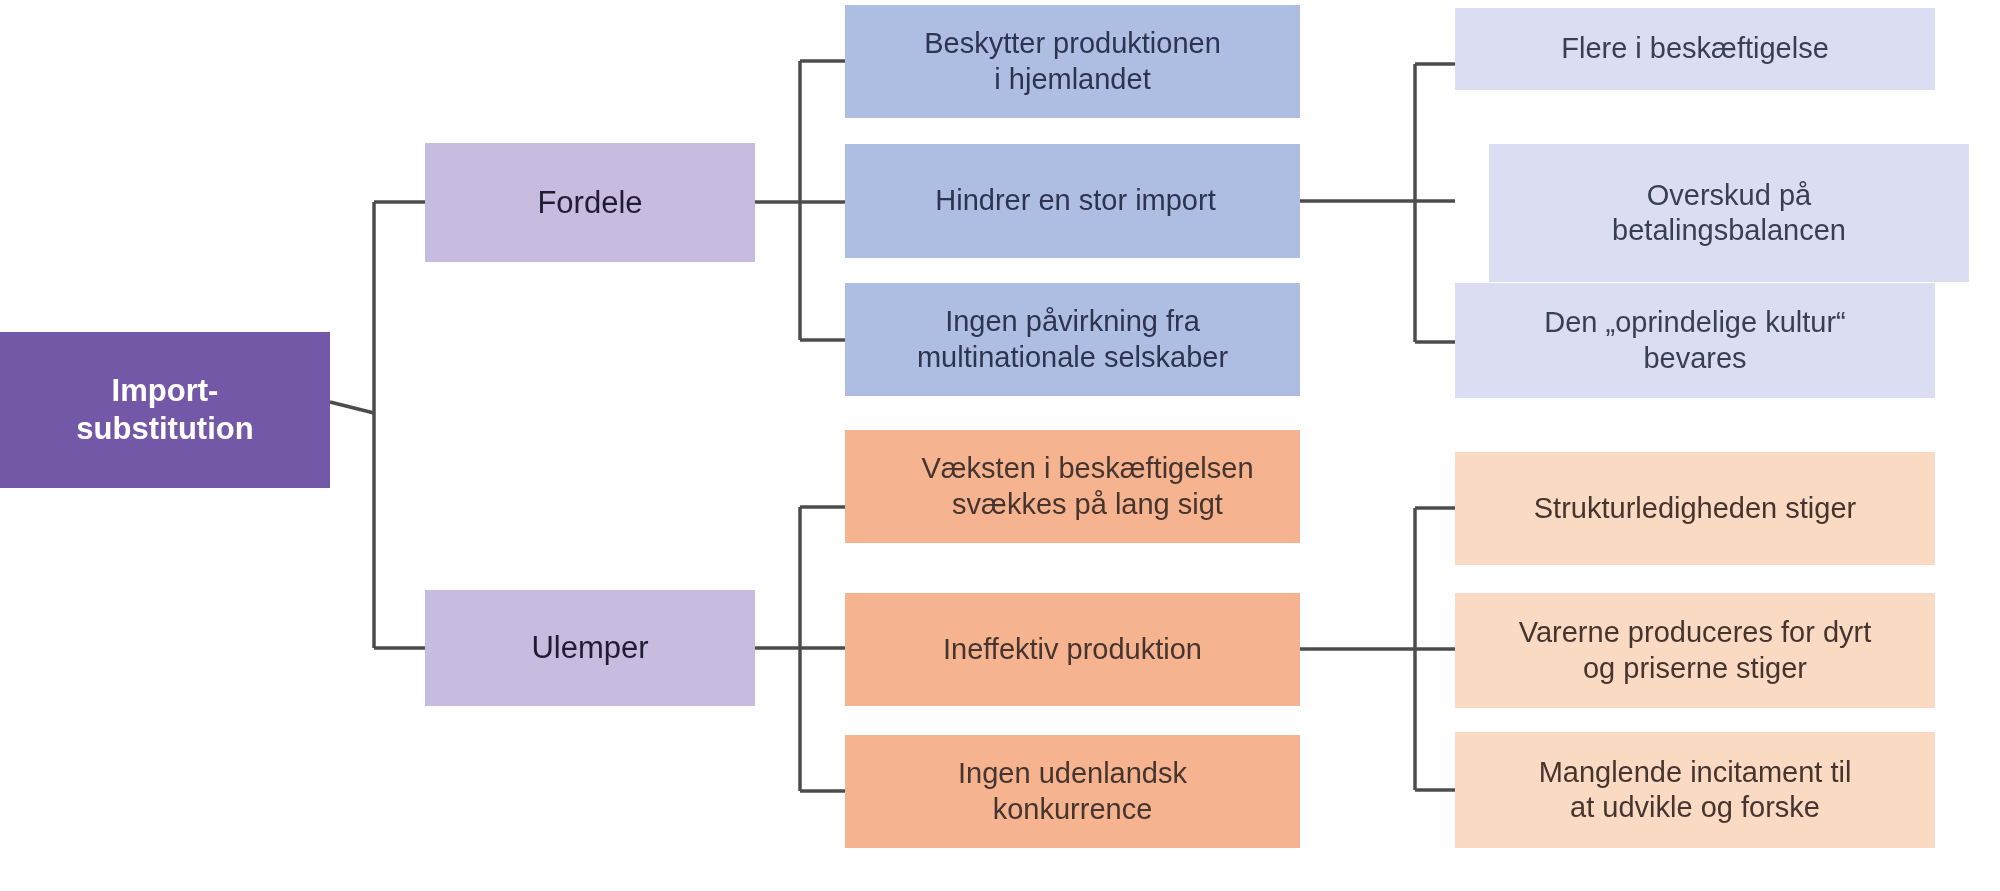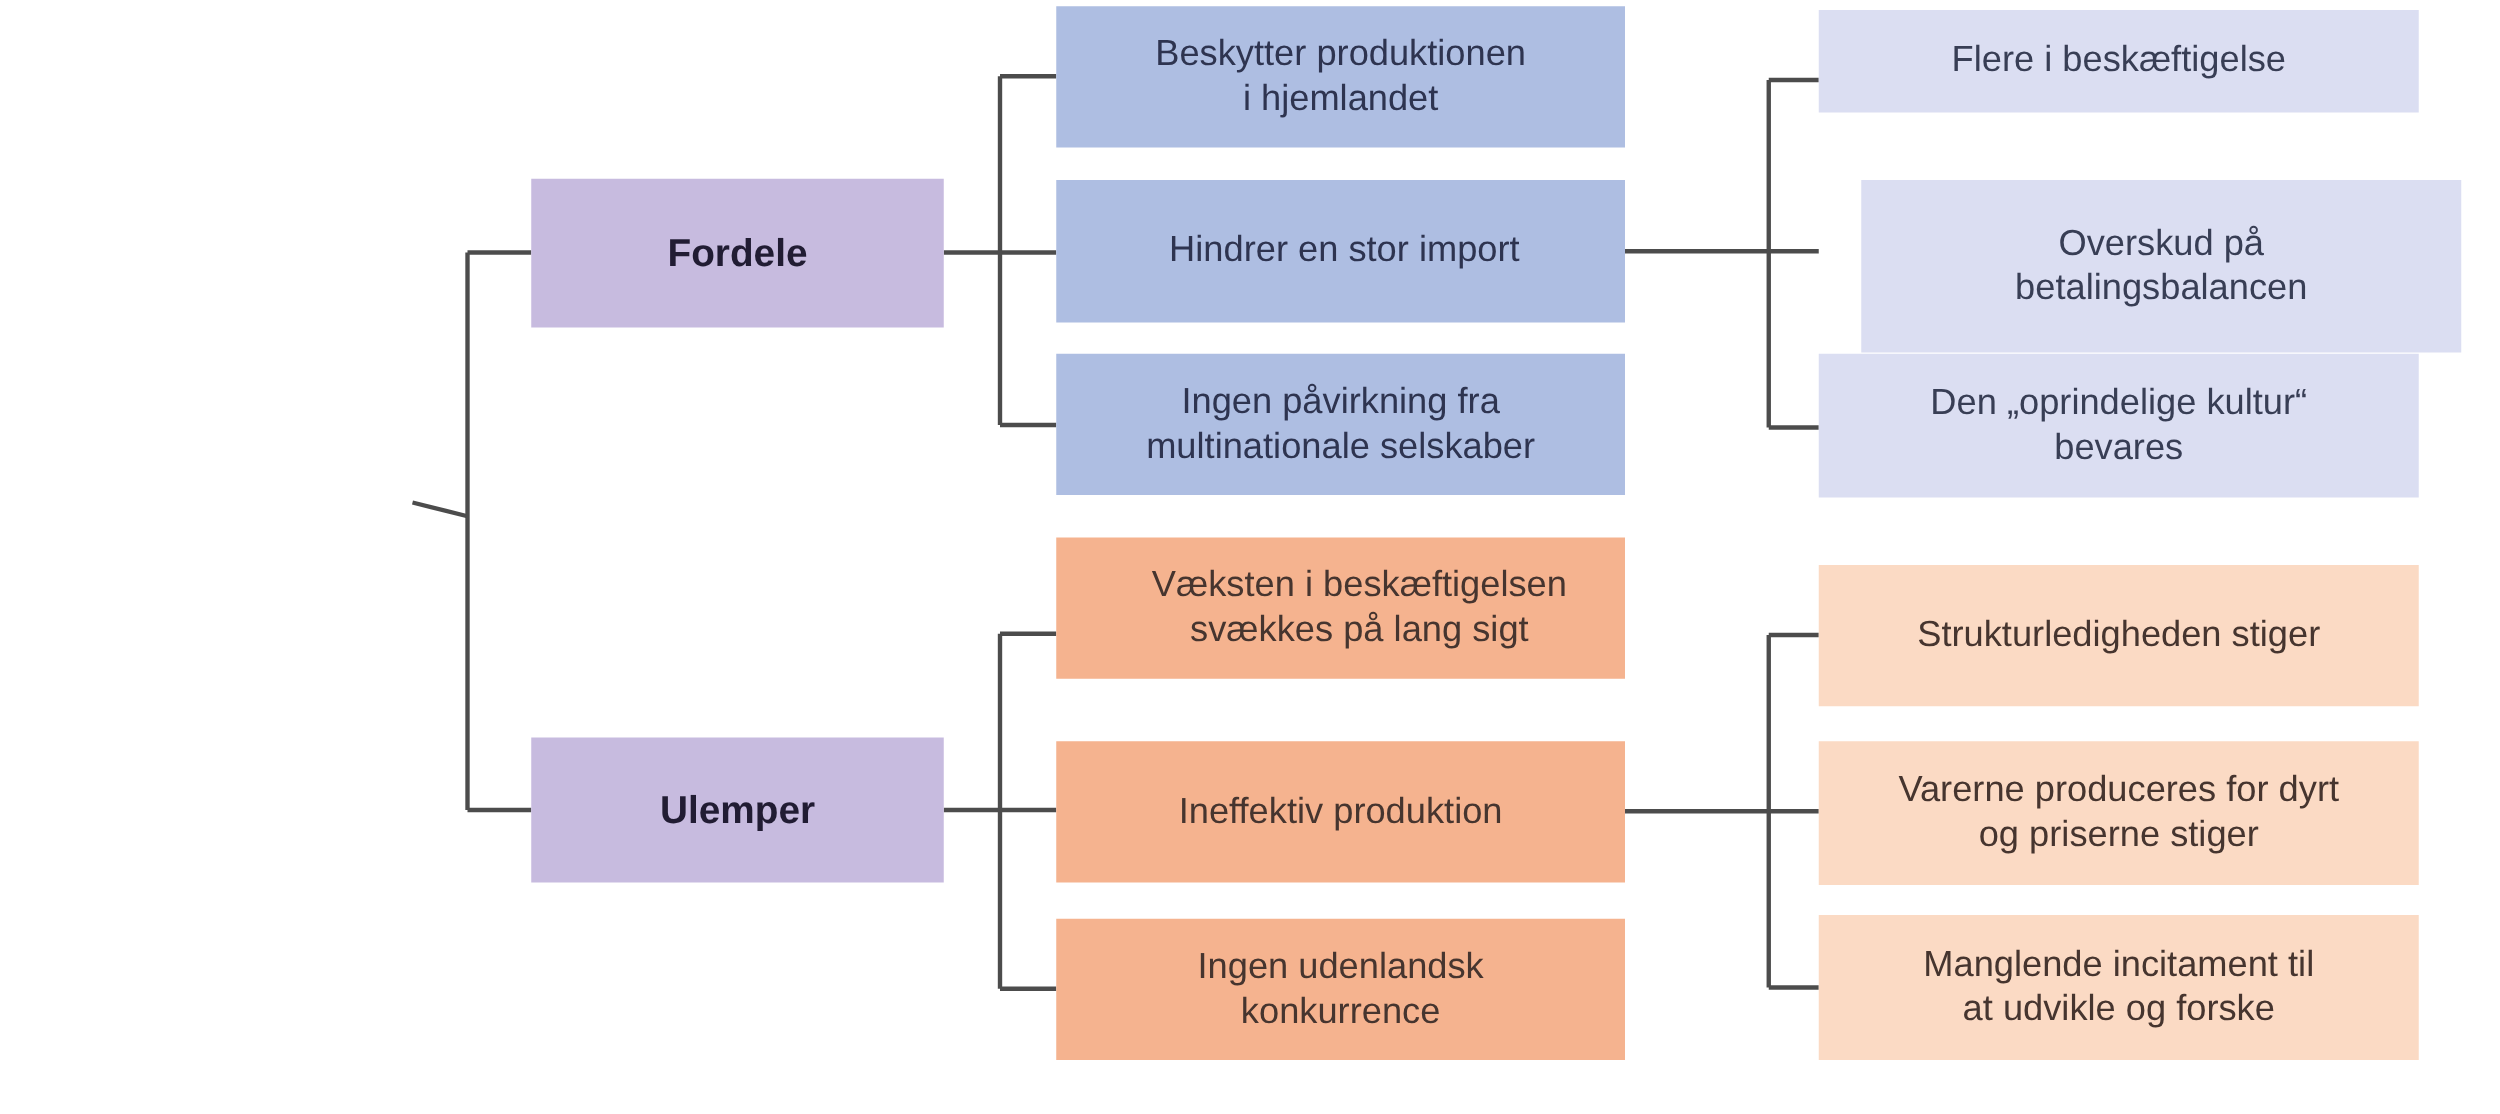--- a/index.html
+++ b/index.html
@@ -23,21 +23,21 @@
     line-height:1.22;
     color:#2F3450;
   }
   .root{
     left:0px;top:332px;width:330px;height:156px;
     background:#7458A8;color:#ffffff;
     font-weight:bold;font-size:31px;
   }
   .branch{
     background:#C7BBDF;color:#211C33;
-    font-weight:bold;font-size:31px;
+    font-weight:normal;font-size:31px;
   }
   .b-fordele{left:425px;top:143px;width:330px;height:119px;}
   .b-ulemper{left:425px;top:590px;width:330px;height:116px;}
   .adv{background:#AEBEE2;color:#2E3450;}
   .advsub{background:#DBDEF2;color:#383E55;}
   .dis{background:#F5B38F;color:#46352F;}
   .dissub{background:#FBDAC4;color:#46352F;}
   .adv1{left:845px;top:5px;width:455px;height:113px;}
   .adv2{left:845px;top:144px;width:455px;height:114px;padding-left:20px;}
   .adv3{left:845px;top:283px;width:455px;height:113px;}
@@ -77,20 +77,22 @@
     <path d="M800 507 V791"></path>
     <path d="M800 507 H845"></path>
     <path d="M800 791 H845"></path>
 
     <path d="M1300 649 H1455"></path>
     <path d="M1415 508 V790"></path>
     <path d="M1415 508 H1455"></path>
     <path d="M1415 790 H1455"></path>
   </svg>
 
+  <div class="node root">Import-
+substitution</div>
 
   <div class="node branch b-fordele">Fordele</div>
   <div class="node branch b-ulemper">Ulemper</div>
 
   <div class="node adv adv1">Beskytter produktionen
 i hjemlandet</div>
   <div class="node adv adv2">Hindrer en stor import</div>
   <div class="node adv adv3">Ingen påvirkning fra
 multinationale selskaber</div>
 

